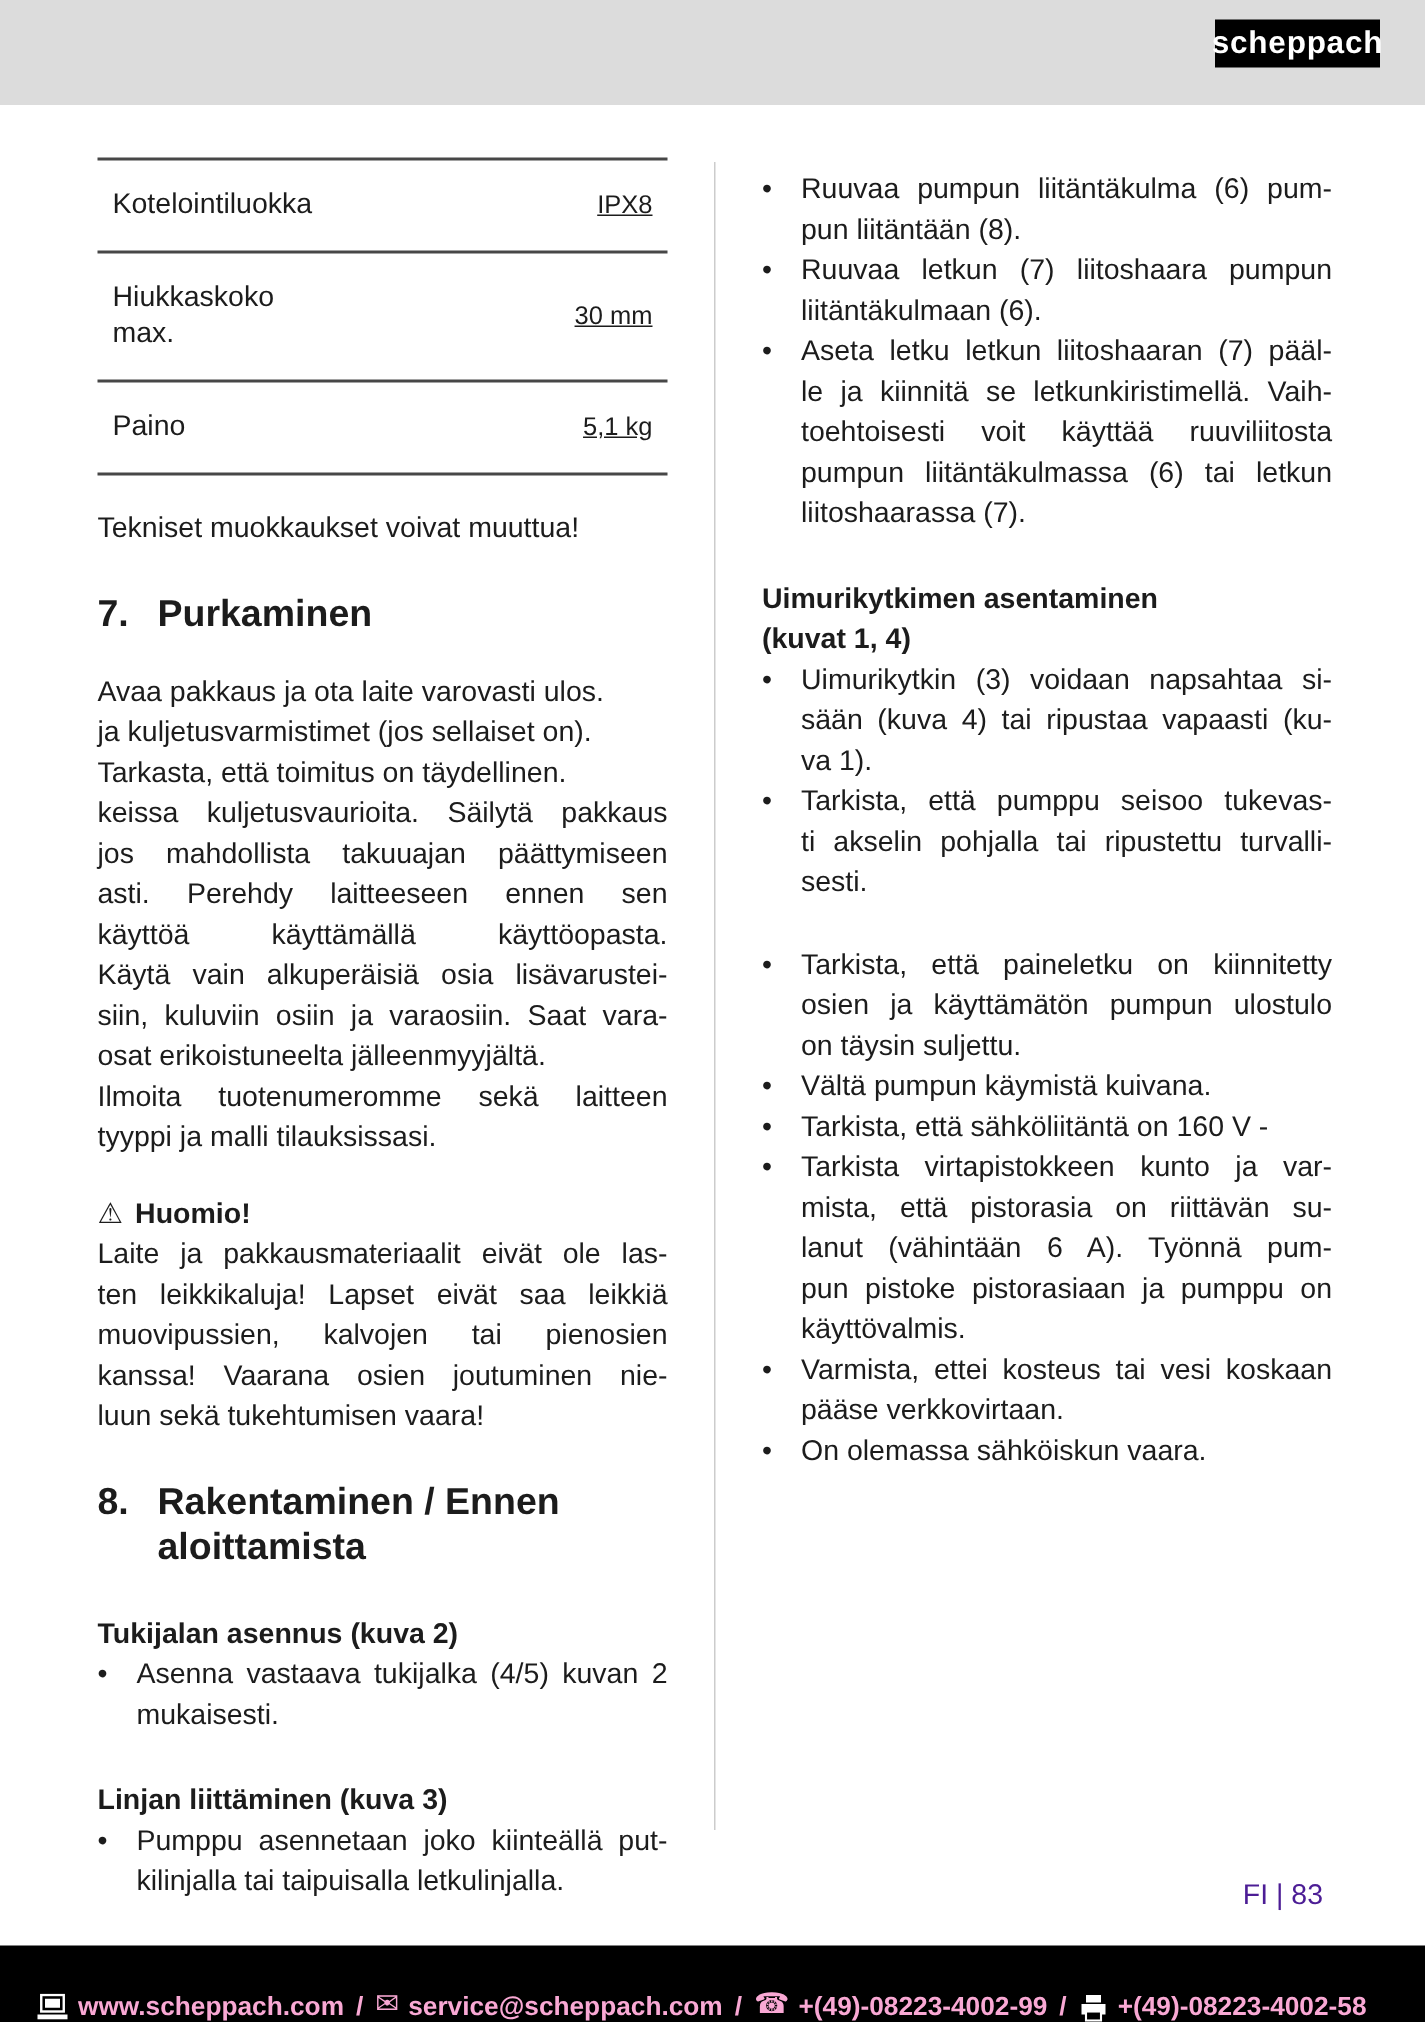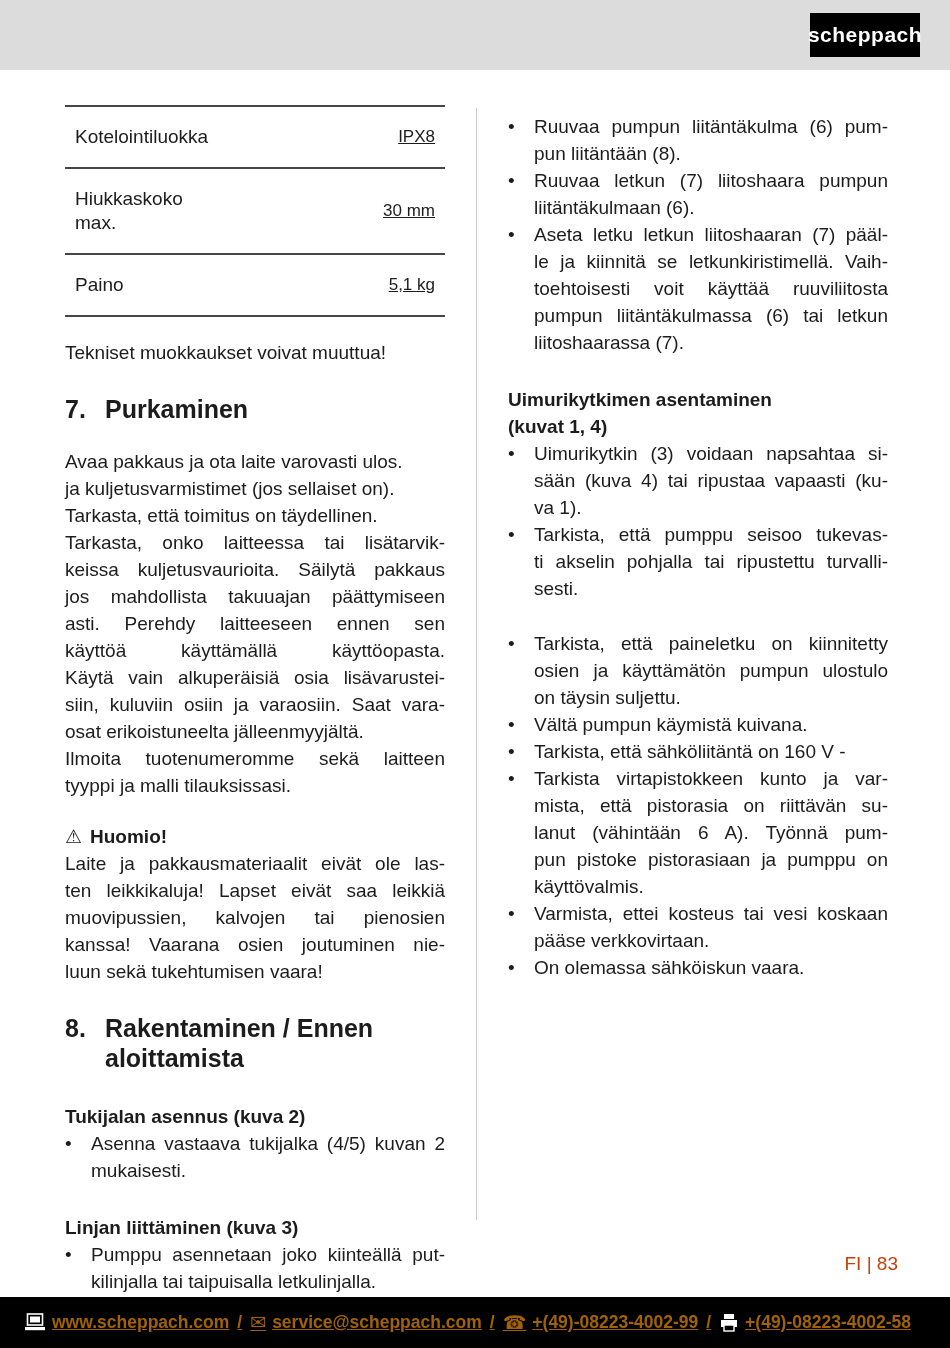--- a/index.html
+++ b/index.html
@@ -4,21 +4,21 @@
 <style>
   html,body{margin:0;padding:0;}
   body{
     width:950px;height:1348px;position:relative;background:#ffffff;
     font-family:"Liberation Sans","DejaVu Sans",sans-serif;color:#1c1c1c;
     overflow:hidden;
   }
   
   .topbar{position:absolute;top:0;left:0;width:950px;height:70px;background:#dcdcdc;}
   .logo{
-    position:absolute;top:13px;right:30px;width:110px;height:44px;background:#000;
+    position:absolute;top:13px;right:30px;width:110px;height:32px;background:#000;
     color:#fff;display:flex;align-items:center;justify-content:center;
     font-weight:bold;font-size:21px;letter-spacing:.5px;
   }
   
   .col{position:absolute;top:105px;width:380px;}
   #col-left{left:65px;}
   #col-right{left:508px;}
   .divider{position:absolute;left:476px;top:108px;width:1px;height:1112px;background:#cccccc;}
 
   
@@ -44,25 +44,25 @@
   .bullet-body{flex:1;min-width:0;}
   .gap{height:28px;}
 
   
   .spec-table{width:100%;border-top:2px solid #474747;margin-top:0;}
   .spec-row{display:flex;align-items:center;border-bottom:2px solid #474747;padding:18px 10px;}
   .spec-label{flex:1;font-size:19px;line-height:24px;}
   .spec-value{margin-left:auto;font-size:17px;text-decoration:underline;}
 
   
-  .page-label{position:absolute;top:1253px;right:52px;font-size:19px;color:#c2410c;}
+  .page-label{position:absolute;top:1253px;right:68px;font-size:19px;color:#4c1d95;}
   .footbar{
     position:absolute;left:0;top:1297px;width:950px;height:51px;background:#000;
-    color:#a16207;display:flex;align-items:center;box-sizing:border-box;
-    padding-left:24px;gap:6px;font-weight:bold;font-size:17.5px;white-space:nowrap;text-decoration:underline;
+    color:#f9a8d4;display:flex;align-items:flex-end;box-sizing:border-box;
+    padding-left:24px;gap:6px;font-weight:bold;font-size:17.5px;white-space:nowrap;
   }
   .ficon{display:inline-flex;align-items:center;}
   .ficon-glyph{font-size:19px;font-weight:normal;}
   .sep{padding:0 2px;}
 </style>
 </head>
 <body>
 
 <div class="page">
 
@@ -104,21 +104,20 @@
       <div class="stack just paragraph">
         <div class="line">Avaa pakkaus ja ota laite varovasti ulos.</div>
       </div>
       <div class="stack just paragraph">
         <div class="line">ja kuljetusvarmistimet (jos sellaiset on).</div>
       </div>
       <div class="stack just paragraph">
         <div class="line">Tarkasta, että toimitus on täydellinen.</div>
       </div>
       <div class="stack just paragraph">
-        <div class="line">Tarkasta, onko laitteessa tai lisätarvik-</div>
         <div class="line">keissa kuljetusvaurioita. Säilytä pakkaus</div>
         <div class="line">jos mahdollista takuuajan päättymiseen</div>
         <div class="line">asti. Perehdy laitteeseen ennen sen</div>
         <div class="line">käyttöä käyttämällä käyttöopasta.</div>
         <div class="line">Käytä vain alkuperäisiä osia lisävarustei-</div>
         <div class="line">siin, kuluviin osiin ja varaosiin. Saat vara-</div>
         <div class="line">osat erikoistuneelta jälleenmyyjältä.</div>
       </div>
       <div class="stack just paragraph">
         <div class="line">Ilmoita tuotenumeromme sekä laitteen</div>

